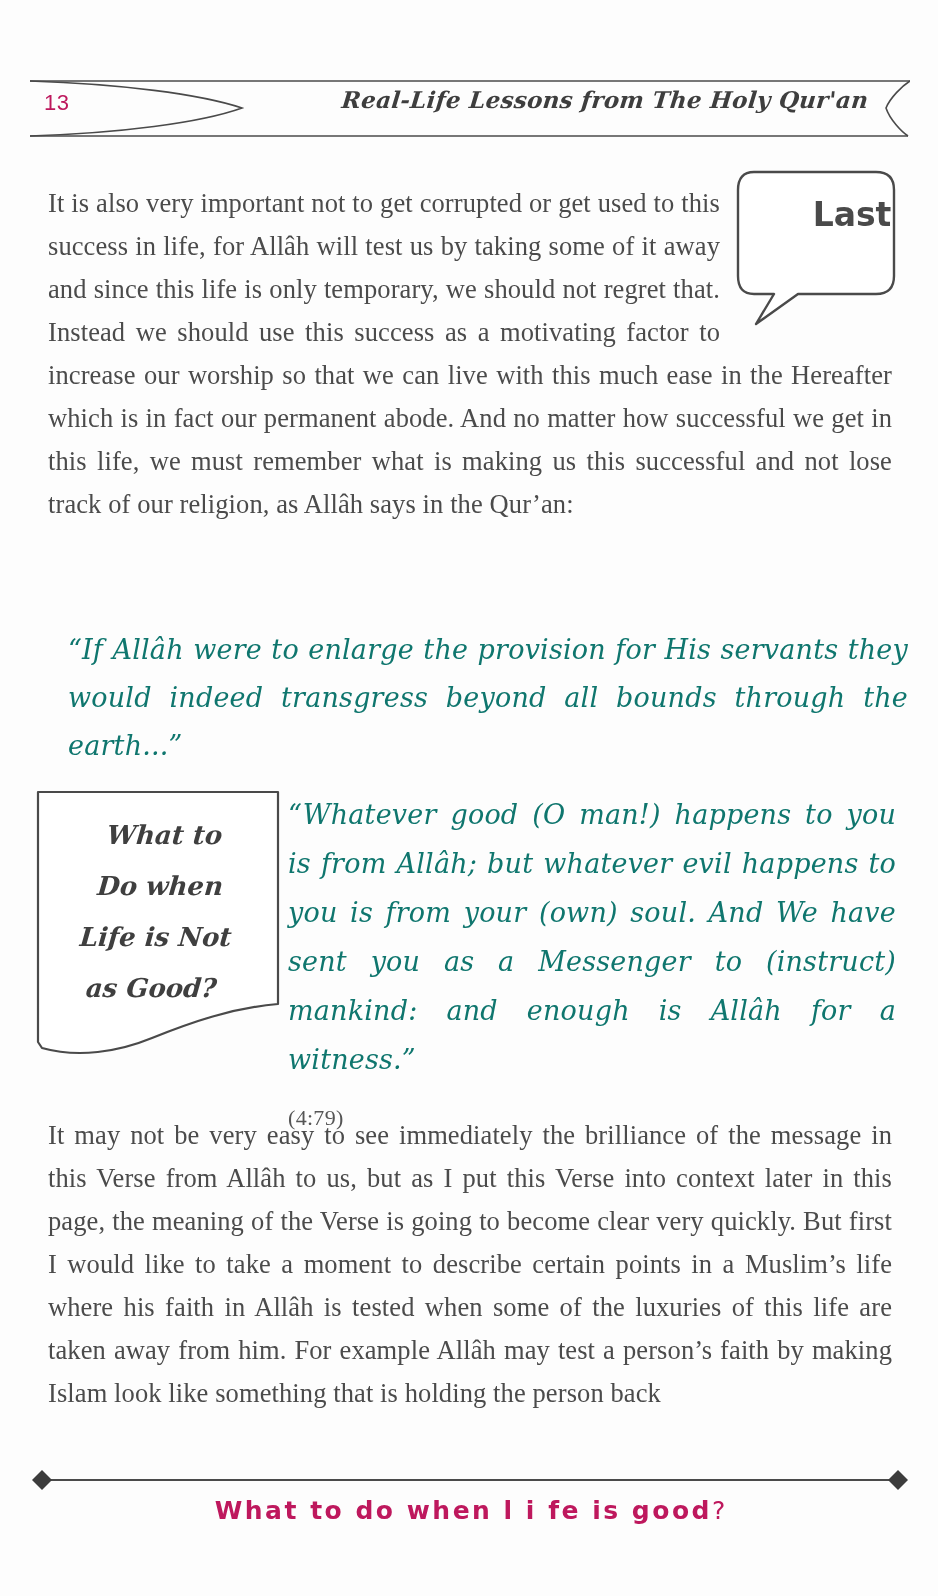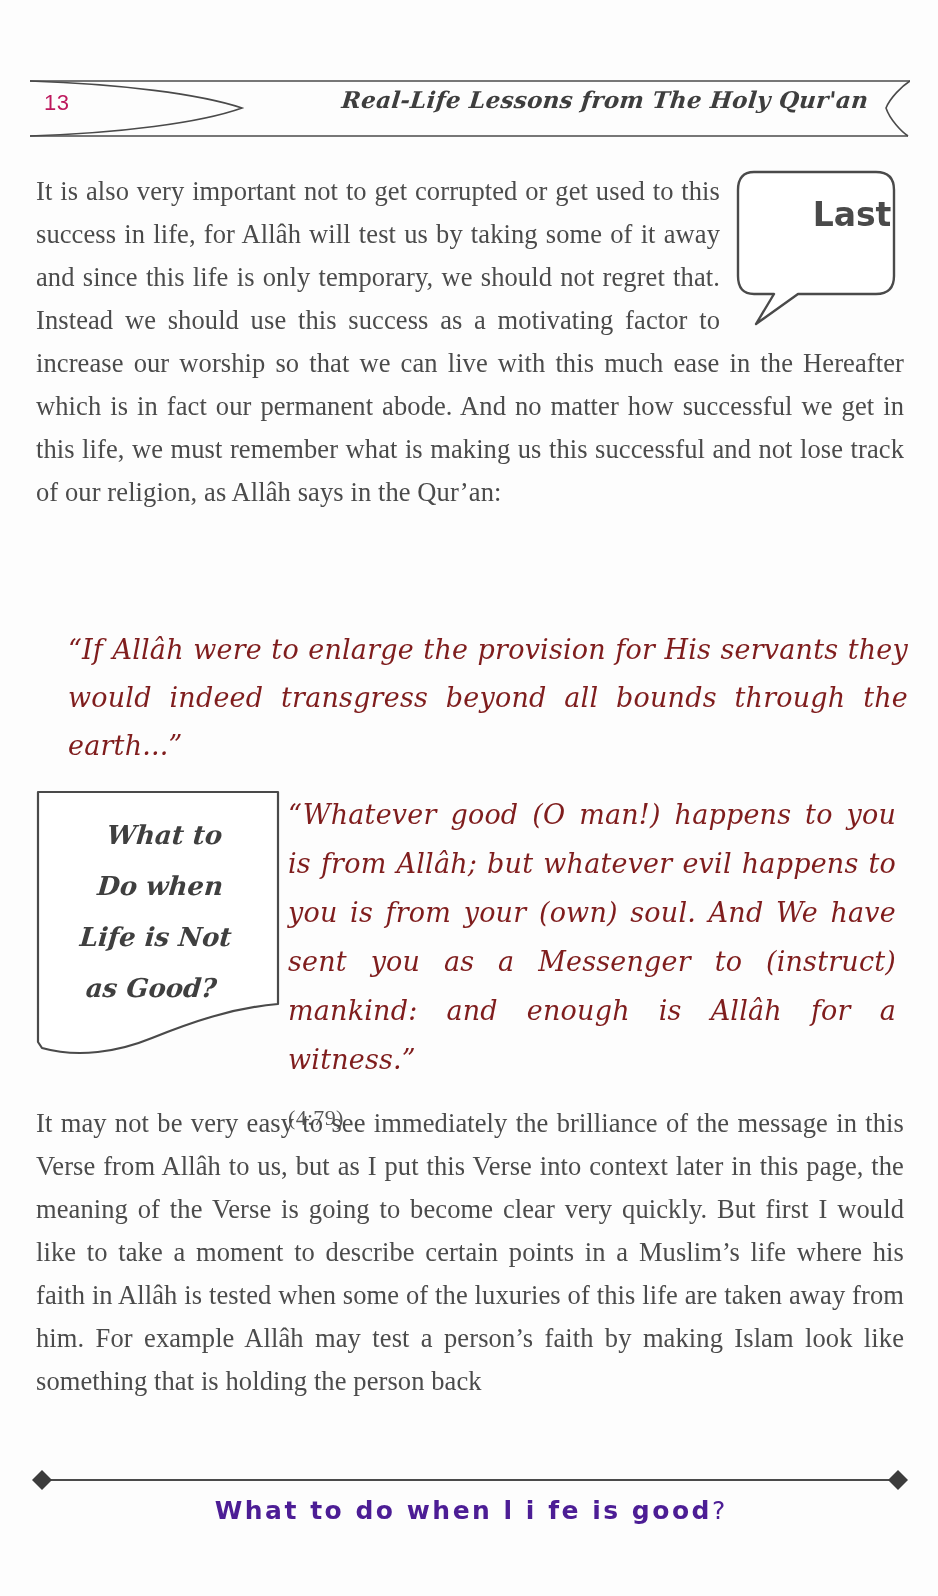--- a/index.html
+++ b/index.html
@@ -57,21 +57,21 @@
   }
 
   
   .content {
     position: absolute;
     left: 32px;
     top: 166px;
     width: 876px;
   }
   p.body-text {
-    margin: 4px;
+    margin: 16px;
     font-family: "Liberation Serif", serif;
     font-size: 26.5px;
     line-height: 43px;
     text-align: justify;
     color: #4b4b4b;
     letter-spacing: 0.1px;
   }
 
   
   .last-word {
@@ -102,21 +102,21 @@
     position: absolute;
     left: 68px;
     top: 626px;
     width: 840px;
   }
   .verse-text {
     font-family: "DejaVu Serif", serif;
     font-style: italic;
     font-size: 27px;
     line-height: 48px;
-    color: #7f1d1d;
+    color: #0f766e;
     text-align: justify;
     letter-spacing: 0.2px;
   }
   .citation {
     font-family: "Liberation Serif", serif;
     font-style: normal;
     font-size: 22px;
     color: #555555;
     margin-top: 21px;
     letter-spacing: 0.3px;
@@ -176,21 +176,21 @@
   .footer-rule { position: absolute; left: 0; top: 0; }
   .footer-title {
     position: absolute;
     left: 0;
     top: 28px;
     width: 880px;
     text-align: center;
     font-family: "DejaVu Sans", sans-serif;
     font-weight: bold;
     font-size: 25px;
-    color: #4c1d95;
+    color: #be185d;
     letter-spacing: 2.5px;
   }
   .footer-title .q {
     font-weight: normal;
     letter-spacing: 0;
   }
 </style>
 </head>
 <body>
 

